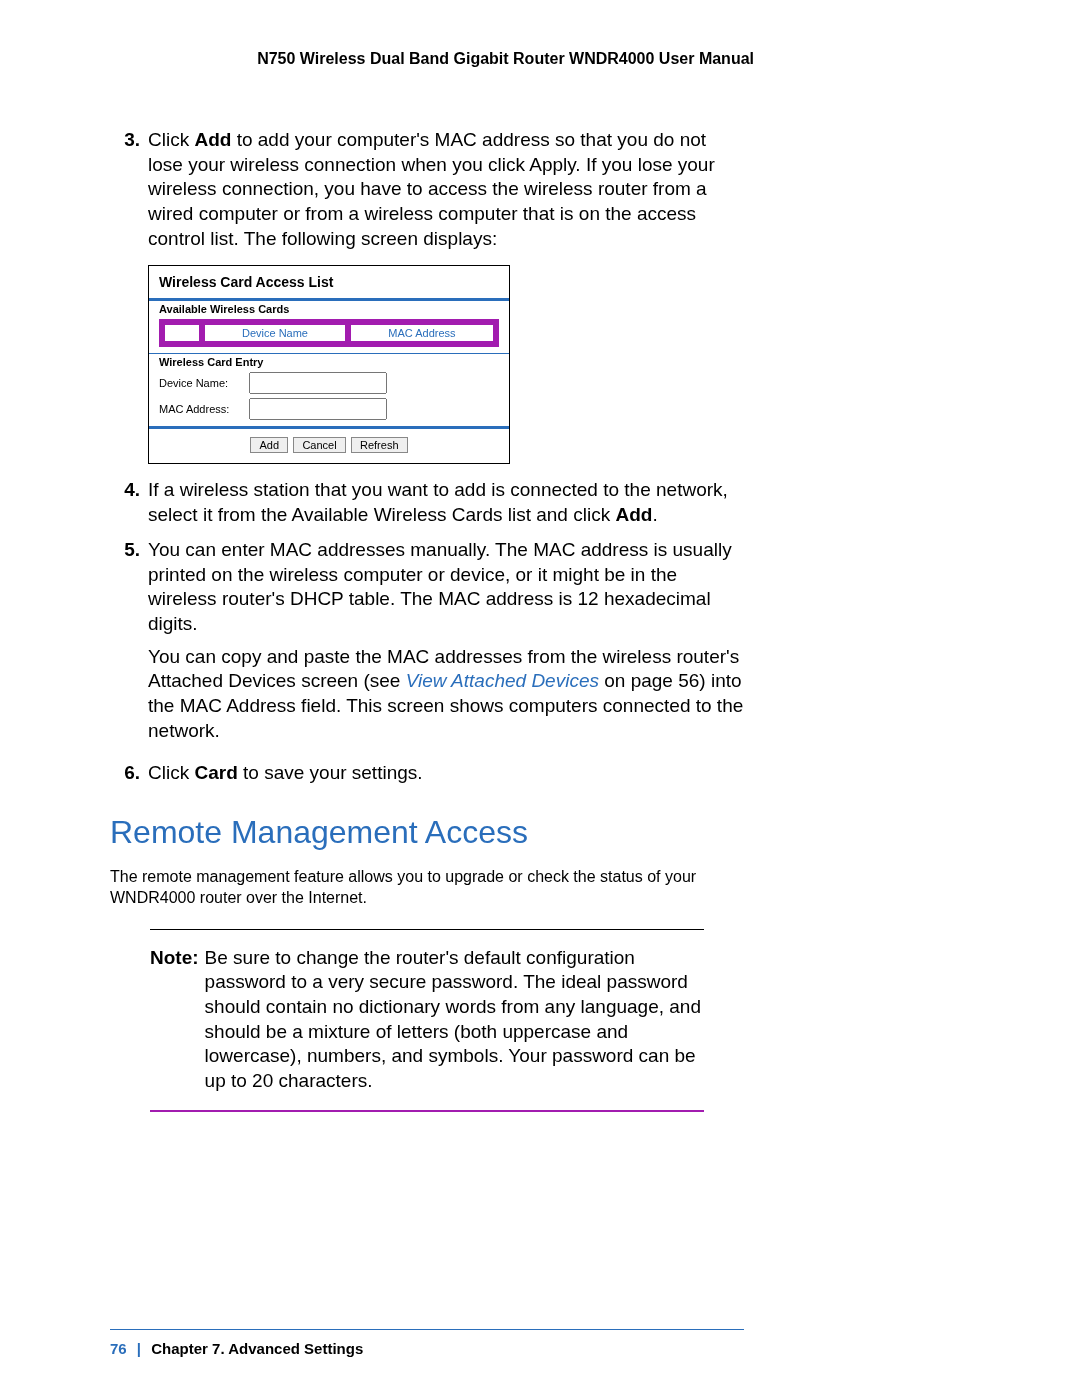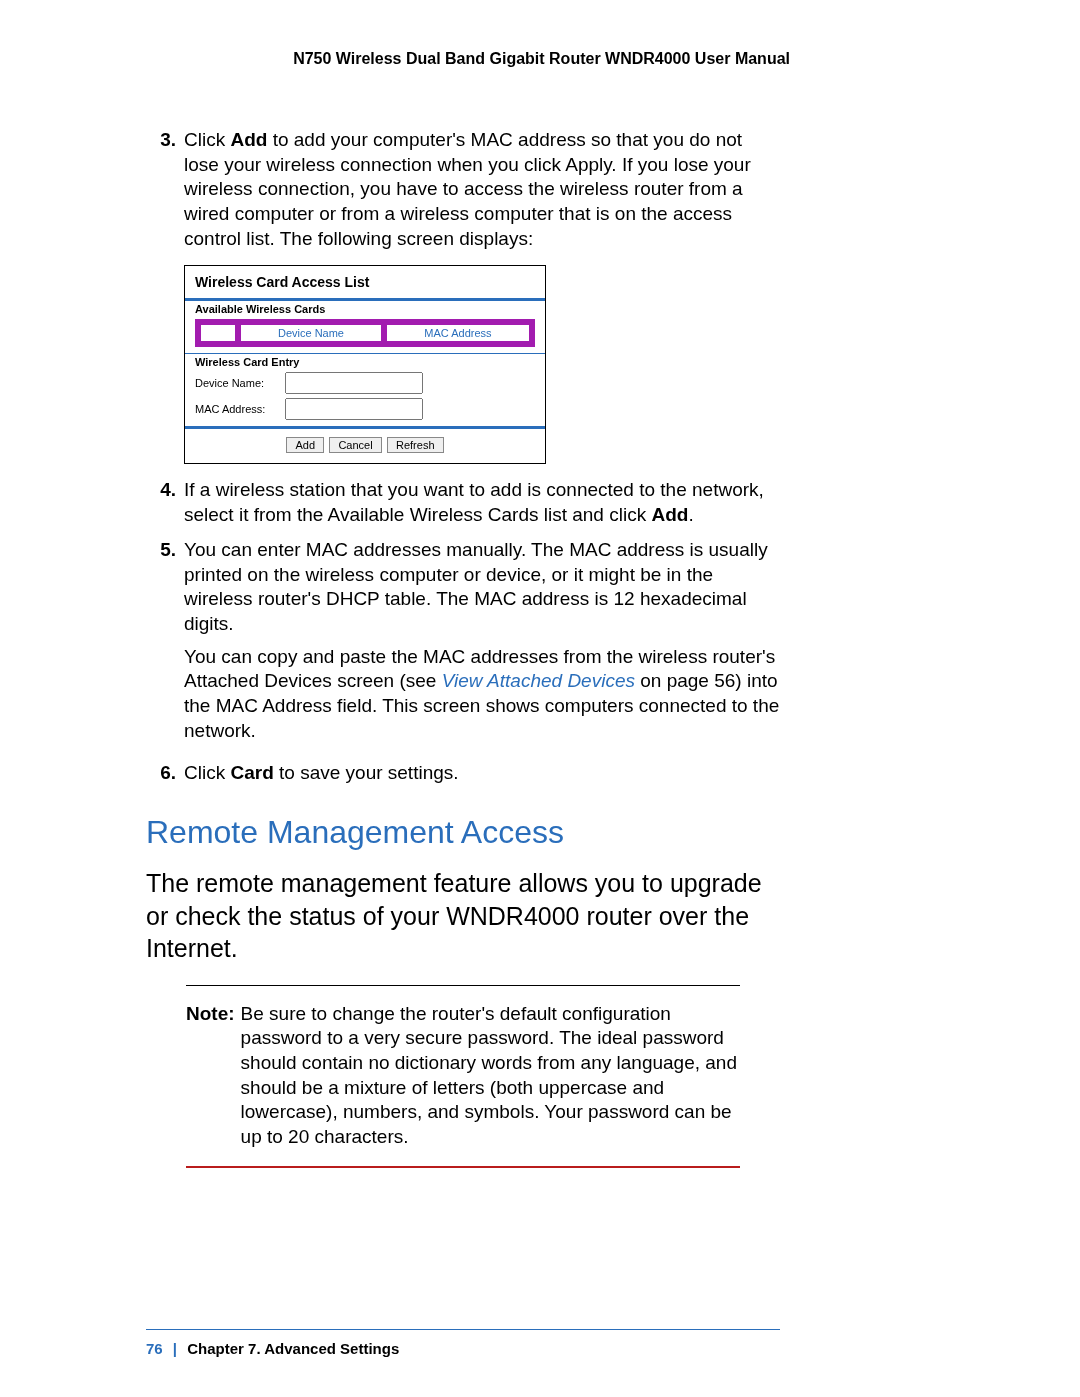--- a/index.html
+++ b/index.html
@@ -9,21 +9,20 @@
     font-family: Arial, Helvetica, sans-serif;
     color: #000;
     width: 1080px;
   }
   .page {
     width: 854px;
     box-sizing: border-box;
     padding: 50px 110px 40px 110px;
     position: relative;
     min-height: 1397px;
-    margin-left: 36px;
   }
   .header-title {
     text-align: right;
     font-weight: bold;
     font-size: 16px;
     margin-bottom: 60px;
     margin-right: -10px;
   }
   ol.steps {
     list-style: none;
@@ -123,28 +122,28 @@
   }
 
   h2.section-heading {
     color: #2a6ebb;
     font-weight: normal;
     font-size: 32px;
     margin: 28px 0 16px 0;
     font-family: "Segoe UI", Arial, sans-serif;
   }
   .body-para {
-    font-size: 25px;
+    font-size: 16px;
     line-height: 1.3;
     margin: 0 0 20px 0;
   }
 
   .note-box {
     border-top: 1px solid #000;
-    border-bottom: 2px solid #b91c1c;
+    border-bottom: 2px solid #a21caf;
     margin: 20px 40px 0 40px;
     padding: 16px 0 16px 0;
     font-size: 19px;
     line-height: 1.3;
   }
   .note-box .note-flex { display: flex; }
   .note-box .note-label { font-weight: bold; white-space: nowrap; padding-right: 6px;}
   .note-box .note-text { }
 
   .footer {

